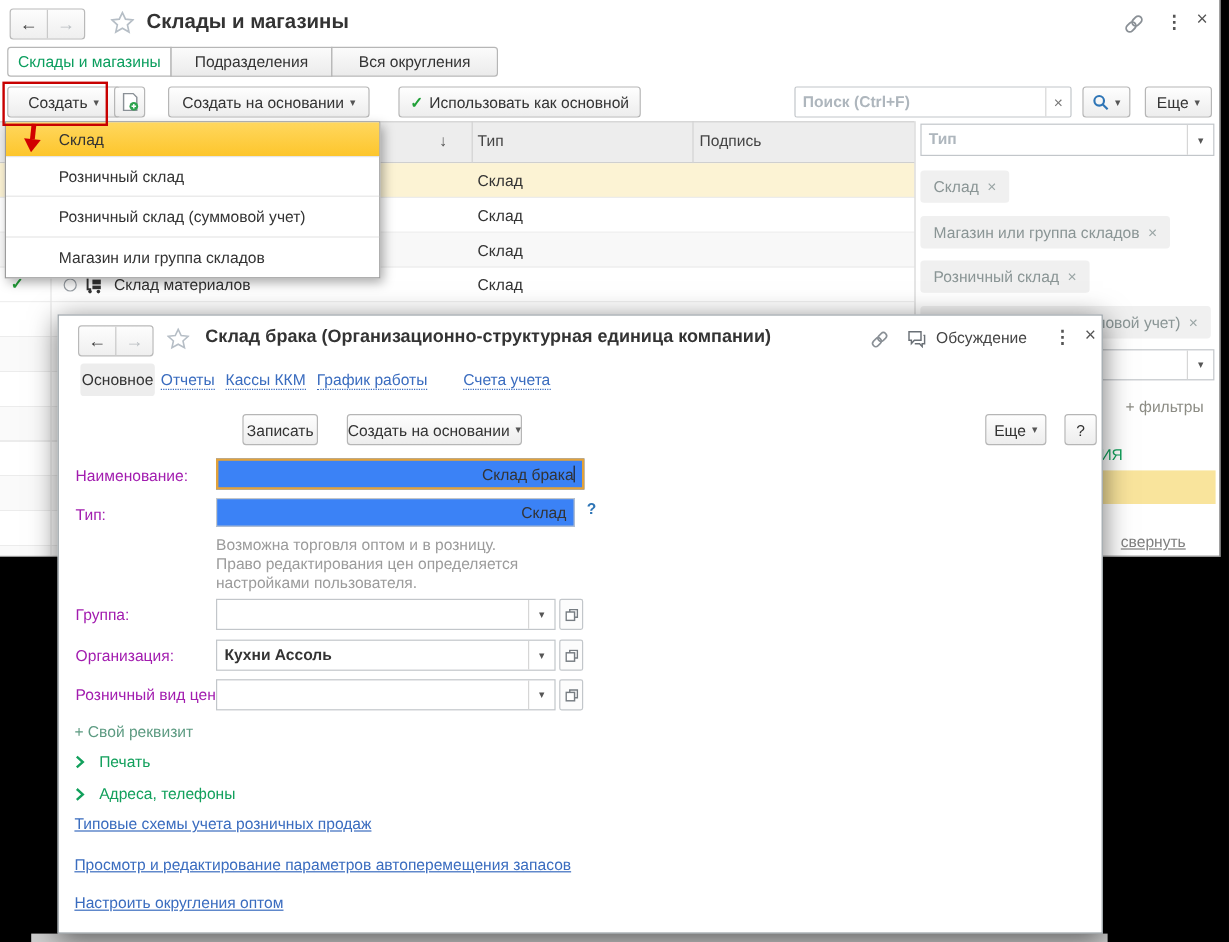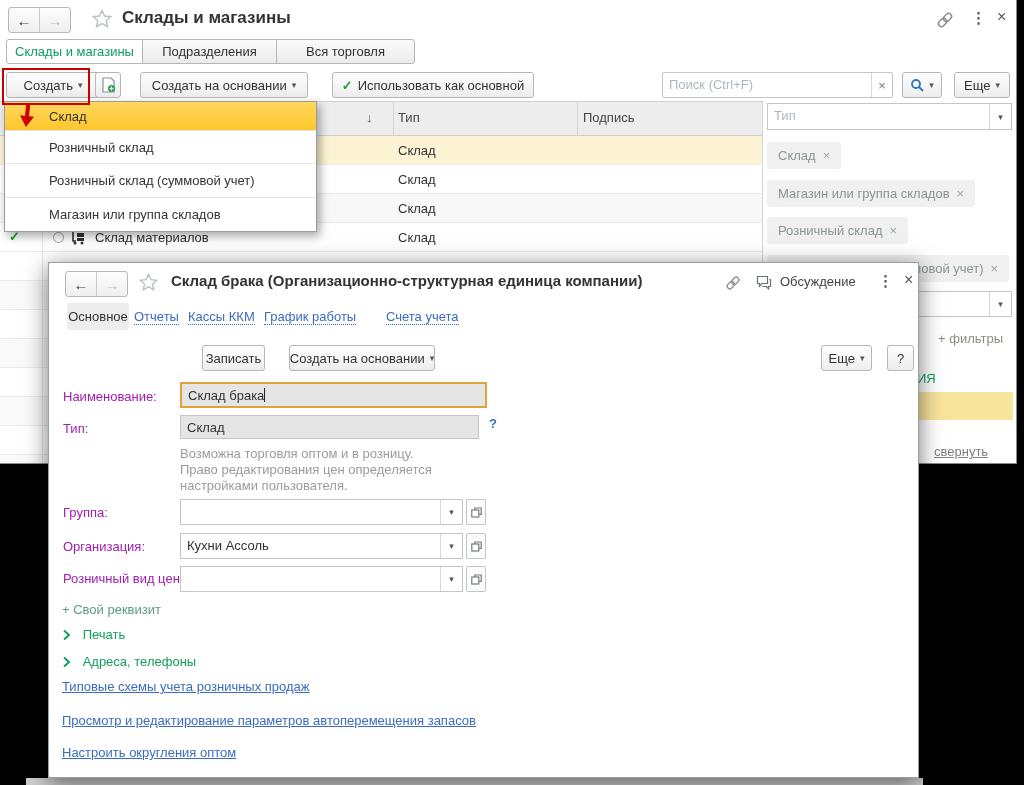--- a/index.html
+++ b/index.html
@@ -26,25 +26,25 @@
   .cell{position:absolute;white-space:nowrap;}
   .row{position:absolute;left:0;width:762px;height:29px;border-bottom:1px solid #ececec;box-sizing:border-box;}
   
   #createmenu{position:absolute;left:4px;top:101px;width:311px;background:#fff;border:1px solid #9c9c9c;box-shadow:3px 4px 9px rgba(0,0,0,.35);z-index:3;}
   .mi{height:32px;display:flex;align-items:center;padding-left:44px;border-top:1px solid #e6e6e6;color:#333;}
   .mi.first{height:28px;border-top:none;background:linear-gradient(#ffd75e,#fdc62c);}
   
   .tag{position:absolute;background:#f0f0f0;border-radius:3px;display:flex;align-items:center;gap:7px;padding:0 11px;height:27px;color:#8a9595;box-sizing:border-box;white-space:nowrap;}
   .tag .tx{color:#9aa5a5;}
   .combo{position:absolute;box-sizing:border-box;border:1px solid #c2c6ca;background:#fff;display:flex;align-items:stretch;}
-  .combo .cv{flex:1;padding:4px 6px;white-space:nowrap;overflow:hidden;}
+  .combo .cv{flex:1;padding:4px 6px;white-space:nowrap;overflow:hidden;font-weight:bold;}
   .combo .cd{width:21px;border-left:1px solid #d6d6d6;display:flex;align-items:center;justify-content:center;color:#555;font-size:9px;}
   .ph{color:#aeb6bd;}
   
-  .inp{position:absolute;box-sizing:border-box;border:1px solid #c2c6ca;background:#e5e5e5;padding:4px 6px;white-space:nowrap;}
+  .inp{position:absolute;box-sizing:border-box;border:1px solid #c2c6ca;background:#3b82f6;padding:4px 6px;white-space:nowrap;text-align:right;}
   .inp.focus{border:2px solid #e2a23b;}
   .cursorbar{display:inline-block;width:1px;height:14px;background:#222;vertical-align:-2px;}
   .openbtn{position:absolute;width:20px;box-sizing:border-box;border:1px solid #c2c6ca;border-radius:2px;background:#fcfcfc;display:flex;align-items:center;justify-content:center;}
   .lnk{position:absolute;color:#3a6cbf;text-decoration:underline;white-space:nowrap;}
   .dlnk{position:absolute;color:#3a6cbf;border-bottom:1px dotted #3a6cbf;white-space:nowrap;}
   .grn{color:#12a05c;}
   .lbl{position:absolute;color:#a21caf;white-space:nowrap;}
   .ico{position:absolute;display:flex;align-items:center;justify-content:center;}
   .dots{font-size:15px;color:#555;font-weight:bold;}
   .xclose{font-size:16px;color:#555;}
@@ -78,21 +78,21 @@
             <rect x="1" y="6" width="9" height="6" rx="3"></rect>
             <rect x="8" y="6" width="9" height="6" rx="3"></rect>
           </g>
         </svg>
     </div>
     <div class="abs dots" style="left:971px;top:9px;">⋮</div>
     <div class="abs xclose" style="left:997px;top:8px;">×</div>
 
     <div class="tabbtn act" style="left:6px;width:137px;">Склады и магазины</div>
     <div class="tabbtn" style="left:142px;width:135px;">Подразделения</div>
-    <div class="tabbtn" style="left:276px;width:139px;border-radius:0 3px 3px 0;">Вся торговля</div>
+    <div class="tabbtn" style="left:276px;width:139px;border-radius:0 3px 3px 0;">Вся округления</div>
 
     <div class="btn" style="left:6px;top:72px;width:94px;">
       <span>Создать</span>
         <span class="caret">▾</span>
     </div>
     <div class="btn" style="left:95px;top:72px;width:26px;padding:0;">
       <svg width="15" height="16" viewBox="0 0 15 16">
           <path d="M2,1 h8 l3,3 v11 h-11 z" fill="#fff" stroke="#8a9096" stroke-width="1.2"></path>
           <circle cx="10.5" cy="11.5" r="3.6" fill="#2ea44f"></circle>
           <path d="M10.5,9.6 v3.8 M8.6,11.5 h3.8" stroke="#fff" stroke-width="1.2"></path>

